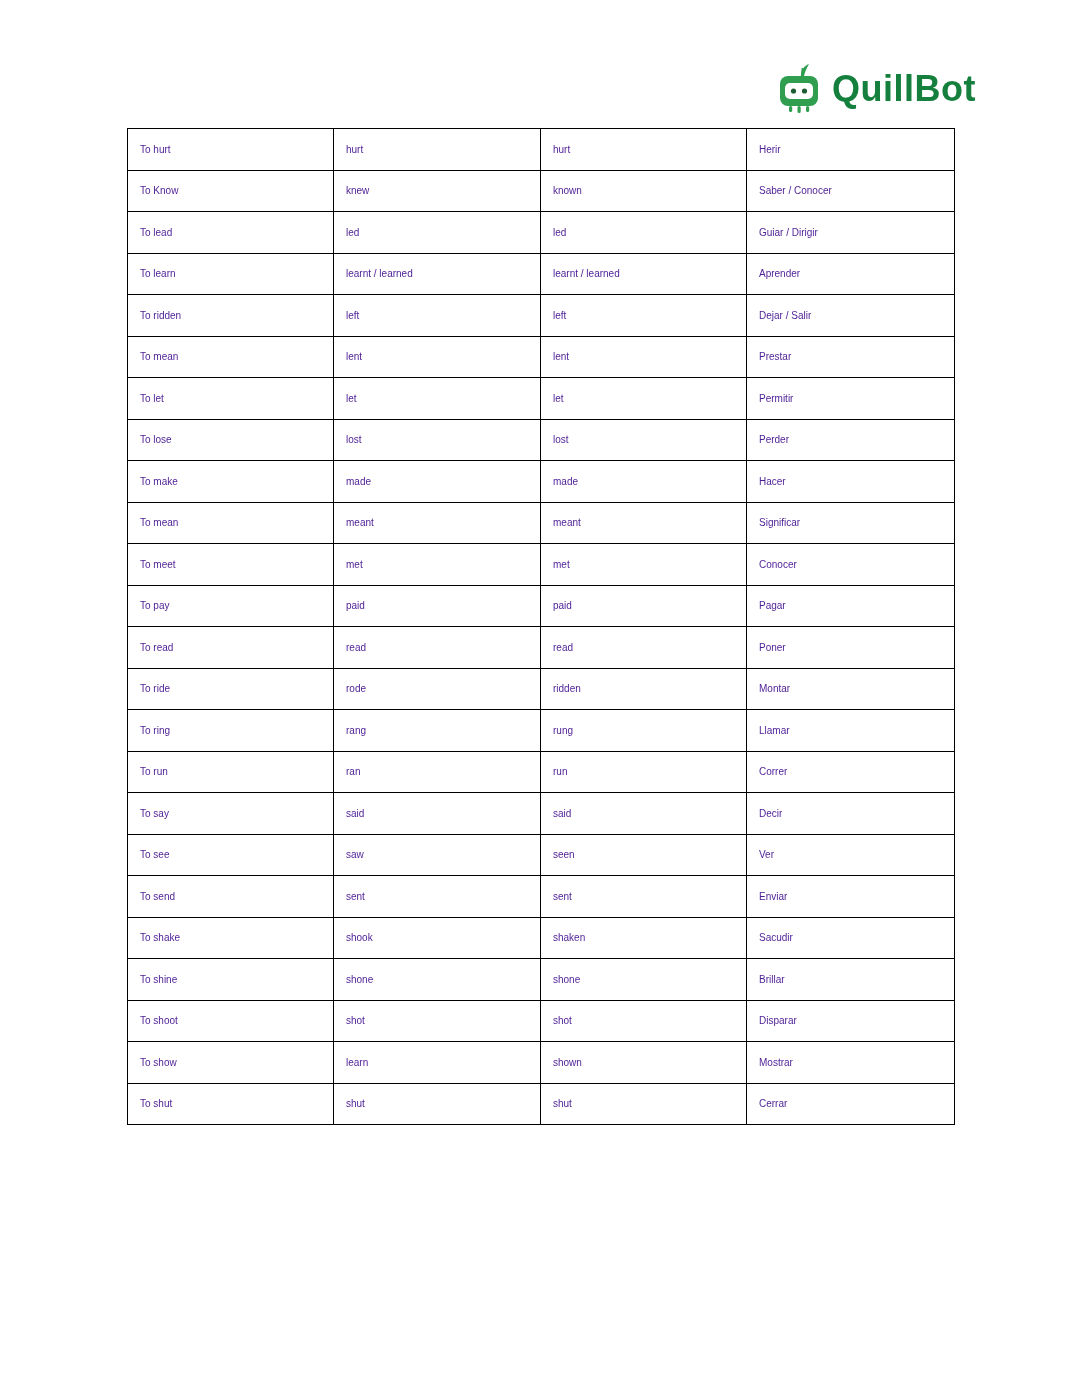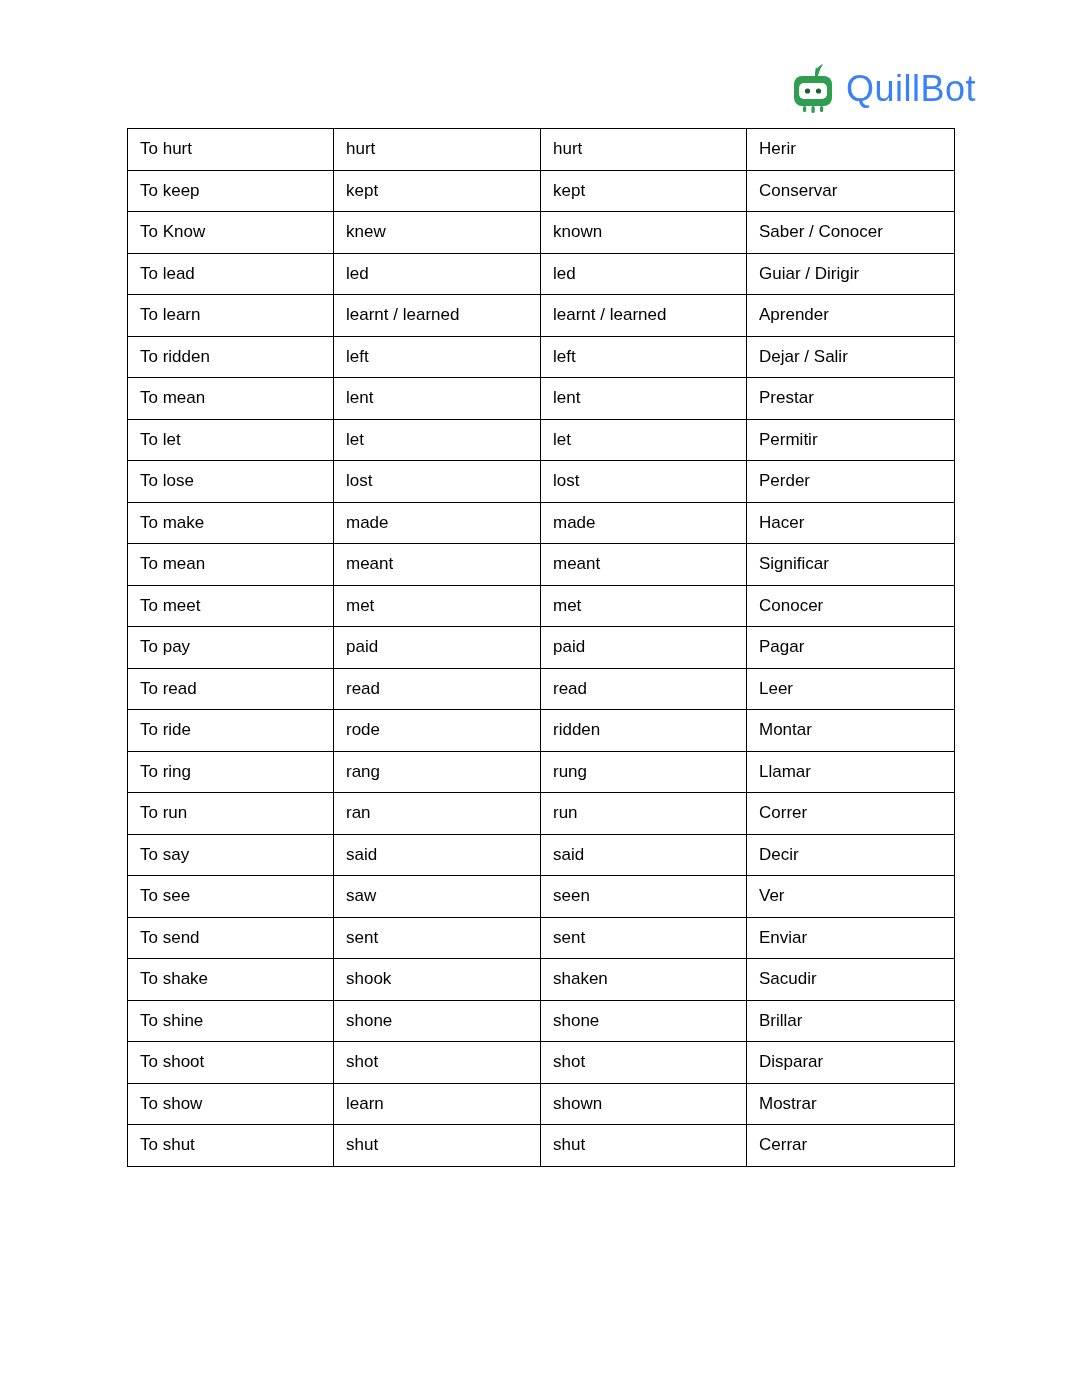--- a/index.html
+++ b/index.html
@@ -23,34 +23,34 @@
     align-items: center;
     gap: 10px;
   }
   .logo-icon {
     width: 46px;
     height: 50px;
     display: block;
   }
   .logo-text {
     font-size: 36px;
-    font-weight: 400;
-    color: #3b82f6;
+    font-weight: 700;
+    color: #15803d;
     letter-spacing: 0.5px;
     line-height: 1;
   }
   .verbs-table {
     position: absolute;
     left: 127px;
     top: 128px;
     width: 827px;
     border-collapse: collapse;
     table-layout: fixed;
-    font-size: 17px;
-    color: #000000;
+    font-size: 10px;
+    color: #4c1d95;
   }
   .verbs-table td {
     border: 1.6px solid #000000;
     height: 40.5px;
     padding: 0 0 0 12px;
     vertical-align: middle;
     overflow: hidden;
     white-space: nowrap;
   }
   .verbs-table col.c1 { width: 206px; }
@@ -93,26 +93,20 @@
         <col class="c4">
     </colgroup>
     <tbody>
         <tr>
           <td>To hurt</td>
           <td>hurt</td>
           <td>hurt</td>
           <td>Herir</td>
         </tr>
         <tr>
-          <td>To keep</td>
-          <td>kept</td>
-          <td>kept</td>
-          <td>Conservar</td>
-        </tr>
-        <tr>
           <td>To Know</td>
           <td>knew</td>
           <td>known</td>
           <td>Saber / Conocer</td>
         </tr>
         <tr>
           <td>To lead</td>
           <td>led</td>
           <td>led</td>
           <td>Guiar / Dirigir</td>
@@ -168,21 +162,21 @@
         <tr>
           <td>To pay</td>
           <td>paid</td>
           <td>paid</td>
           <td>Pagar</td>
         </tr>
         <tr>
           <td>To read</td>
           <td>read</td>
           <td>read</td>
-          <td>Leer</td>
+          <td>Poner</td>
         </tr>
         <tr>
           <td>To ride</td>
           <td>rode</td>
           <td>ridden</td>
           <td>Montar</td>
         </tr>
         <tr>
           <td>To ring</td>
           <td>rang</td>

